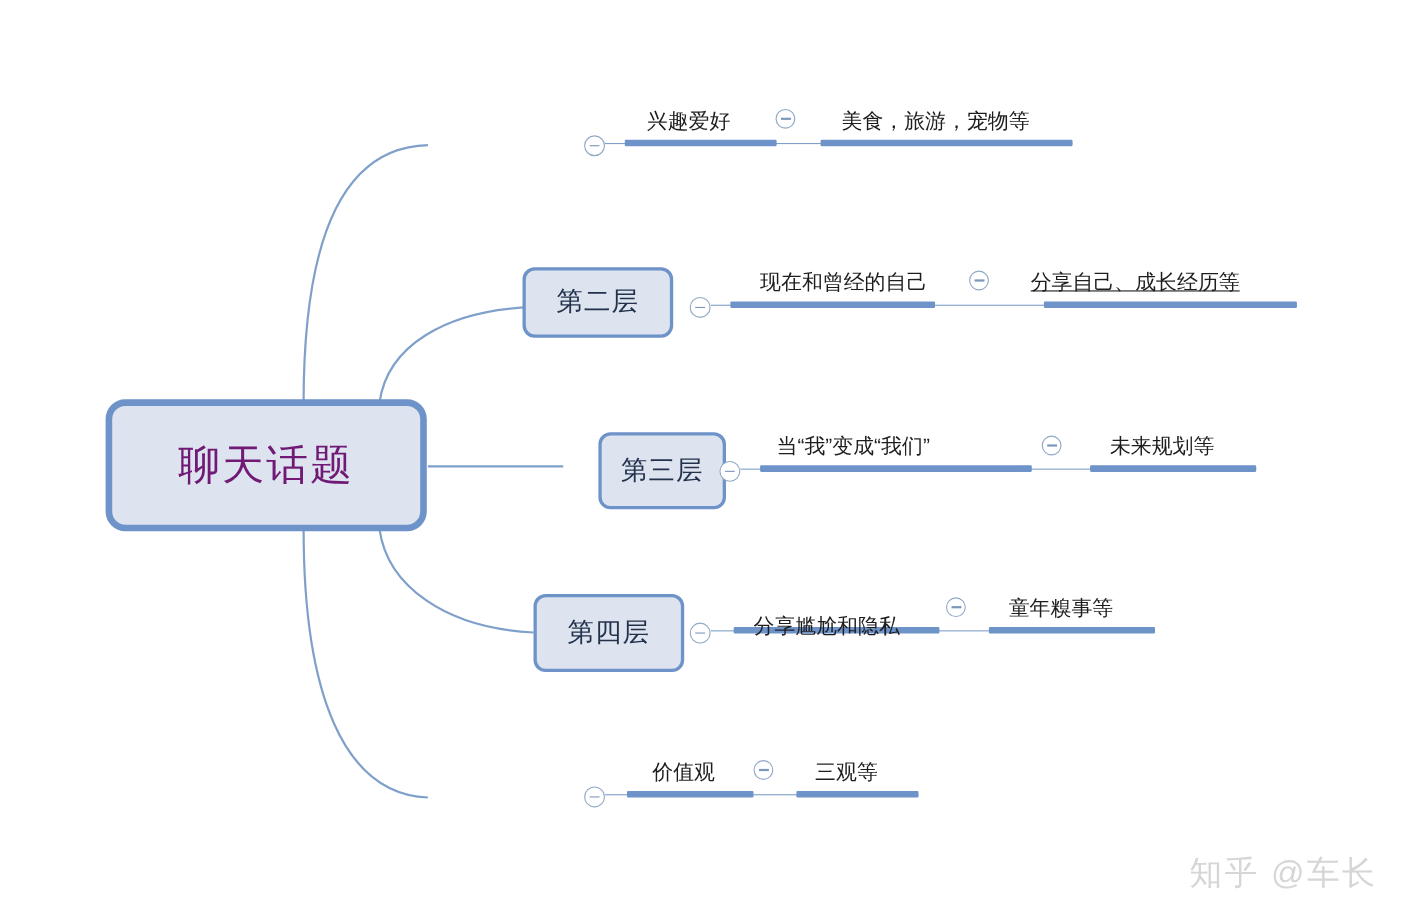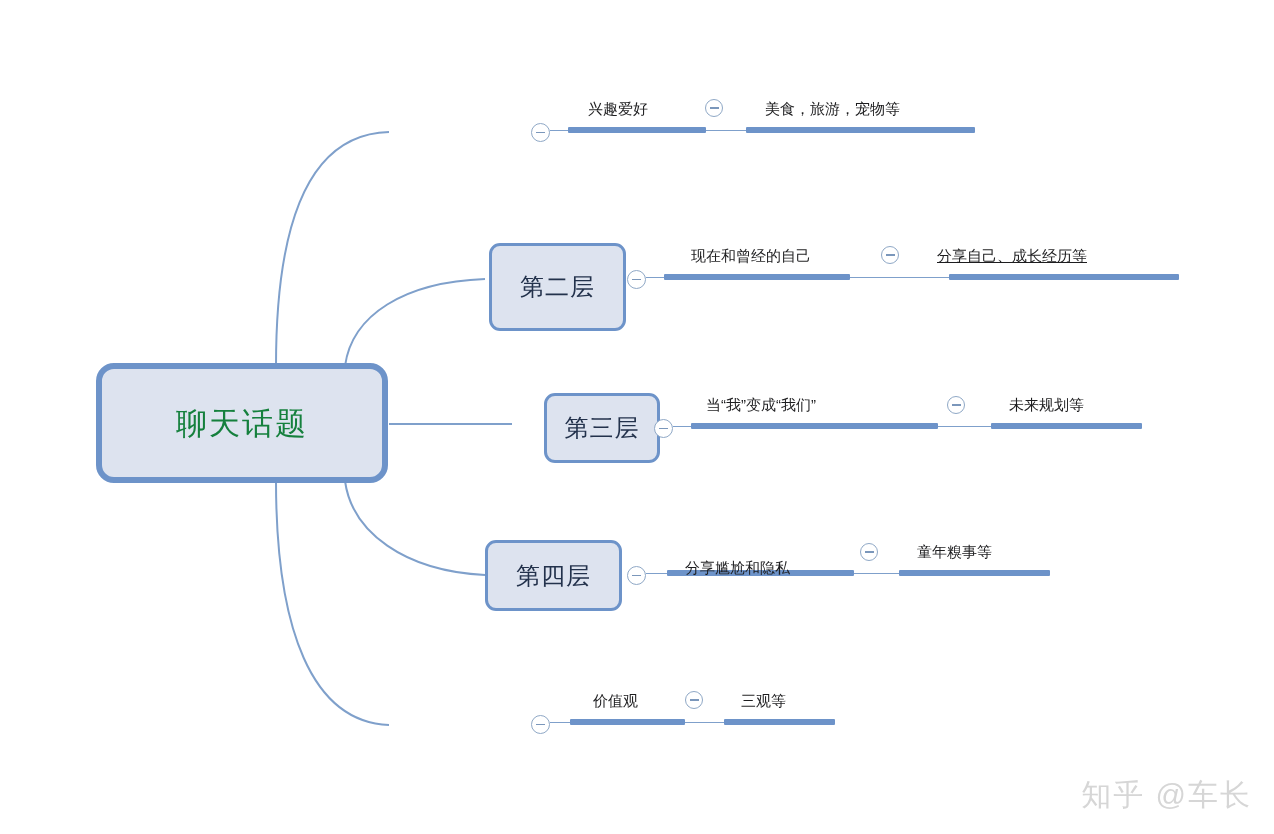--- a/index.html
+++ b/index.html
@@ -35,22 +35,22 @@
     height: 120px;
     box-sizing: border-box;
     background: #dde3ef;
     border: 6px solid #6d93c9;
     border-radius: 18px;
     display: flex;
     align-items: center;
     justify-content: center;
   }
   .root-node .root-label {
-    font-size: 31px;
-    color: #15803d;
+    font-size: 38px;
+    color: #701a75;
     letter-spacing: 2px;
     line-height: 1;
   }
 
   
   .l1-node {
     position: absolute;
     box-sizing: border-box;
     background: #dde3ef;
     border: 3px solid #6d93c9;
@@ -87,21 +87,21 @@
     background: #7b97bb;
   }
   .toggle.small {
     width: 18px;
     height: 18px;
   }
 
   
   .branch-text {
     position: absolute;
-    font-size: 15px;
+    font-size: 19px;
     color: #1d1d1f;
     white-space: nowrap;
     line-height: 1;
   }
 
   
   .bar {
     position: absolute;
     height: 6px;
     background: #6d93c9;
@@ -143,21 +143,21 @@
   </div>
 
   <div class="toggle" style="left:531px; top:123px;"></div>
   <div class="thinline" style="left:550px; top:130px; width:425px;"></div>
   <div class="bar" style="left:568px; top:127px; width:138px;"></div>
   <div class="bar" style="left:746px; top:127px; width:229px;"></div>
   <div class="branch-text" style="left:588px; top:101px;">兴趣爱好</div>
   <div class="toggle small" style="left:705px; top:99px;"></div>
   <div class="branch-text" style="left:765px; top:101px;">美食，旅游，宠物等</div>
 
-  <div class="l1-node" style="left:489px; top:243px; width:137px; height:88px;">
+  <div class="l1-node" style="left:475px; top:243px; width:137px; height:64px;">
     <span class="l1-label">第二层</span>
   </div>
   <div class="toggle" style="left:627px; top:270px;"></div>
   <div class="thinline" style="left:646px; top:277px; width:533px;"></div>
   <div class="bar" style="left:664px; top:274px; width:186px;"></div>
   <div class="bar" style="left:949px; top:274px; width:230px;"></div>
   <div class="branch-text" style="left:691px; top:248px;">现在和曾经的自己</div>
   <div class="toggle small" style="left:881px; top:246px;"></div>
   <div class="branch-text" style="left:937px; top:248px;text-decoration:underline;">分享自己、成长经历等</div>
 

